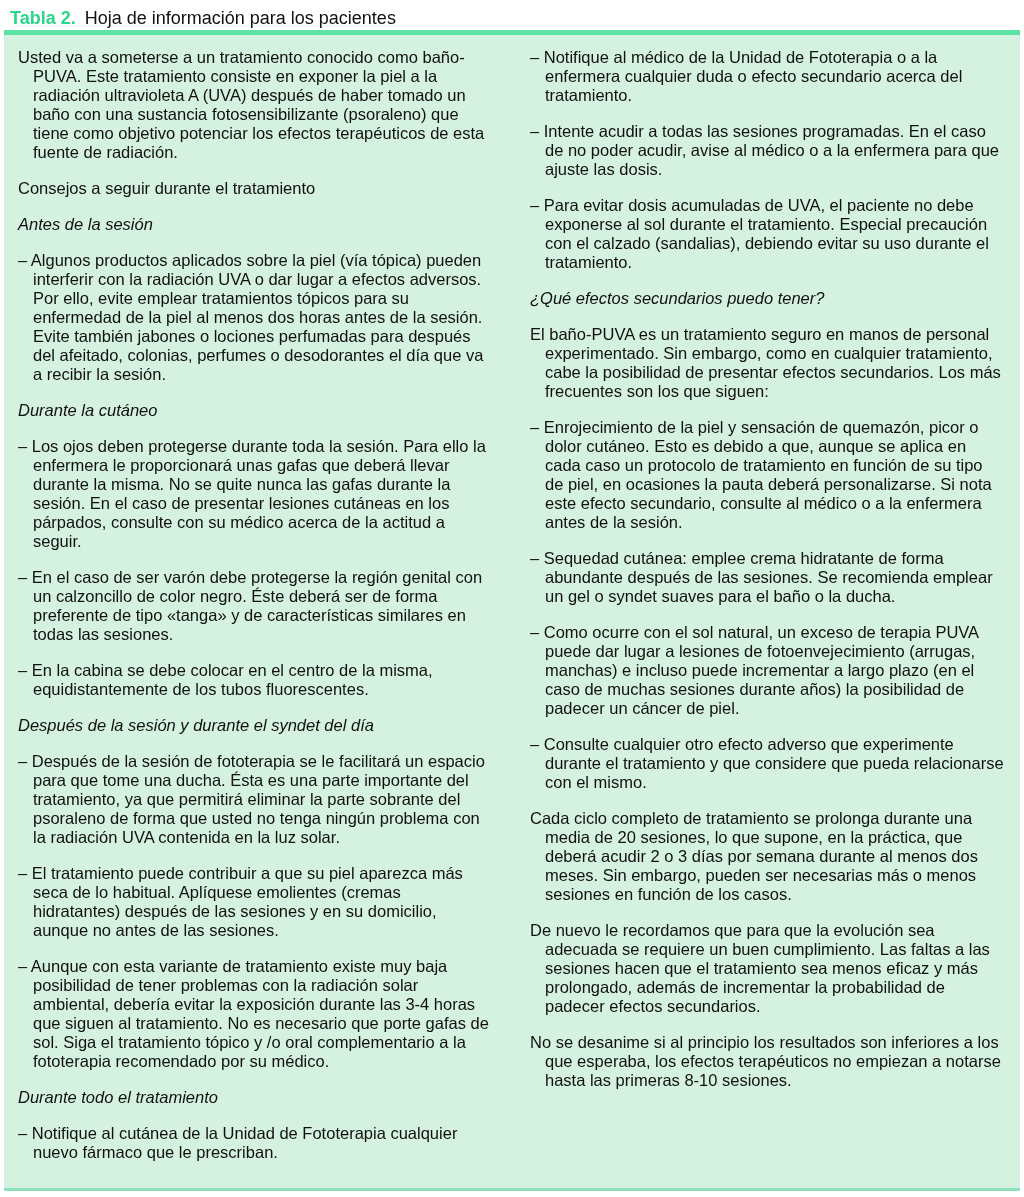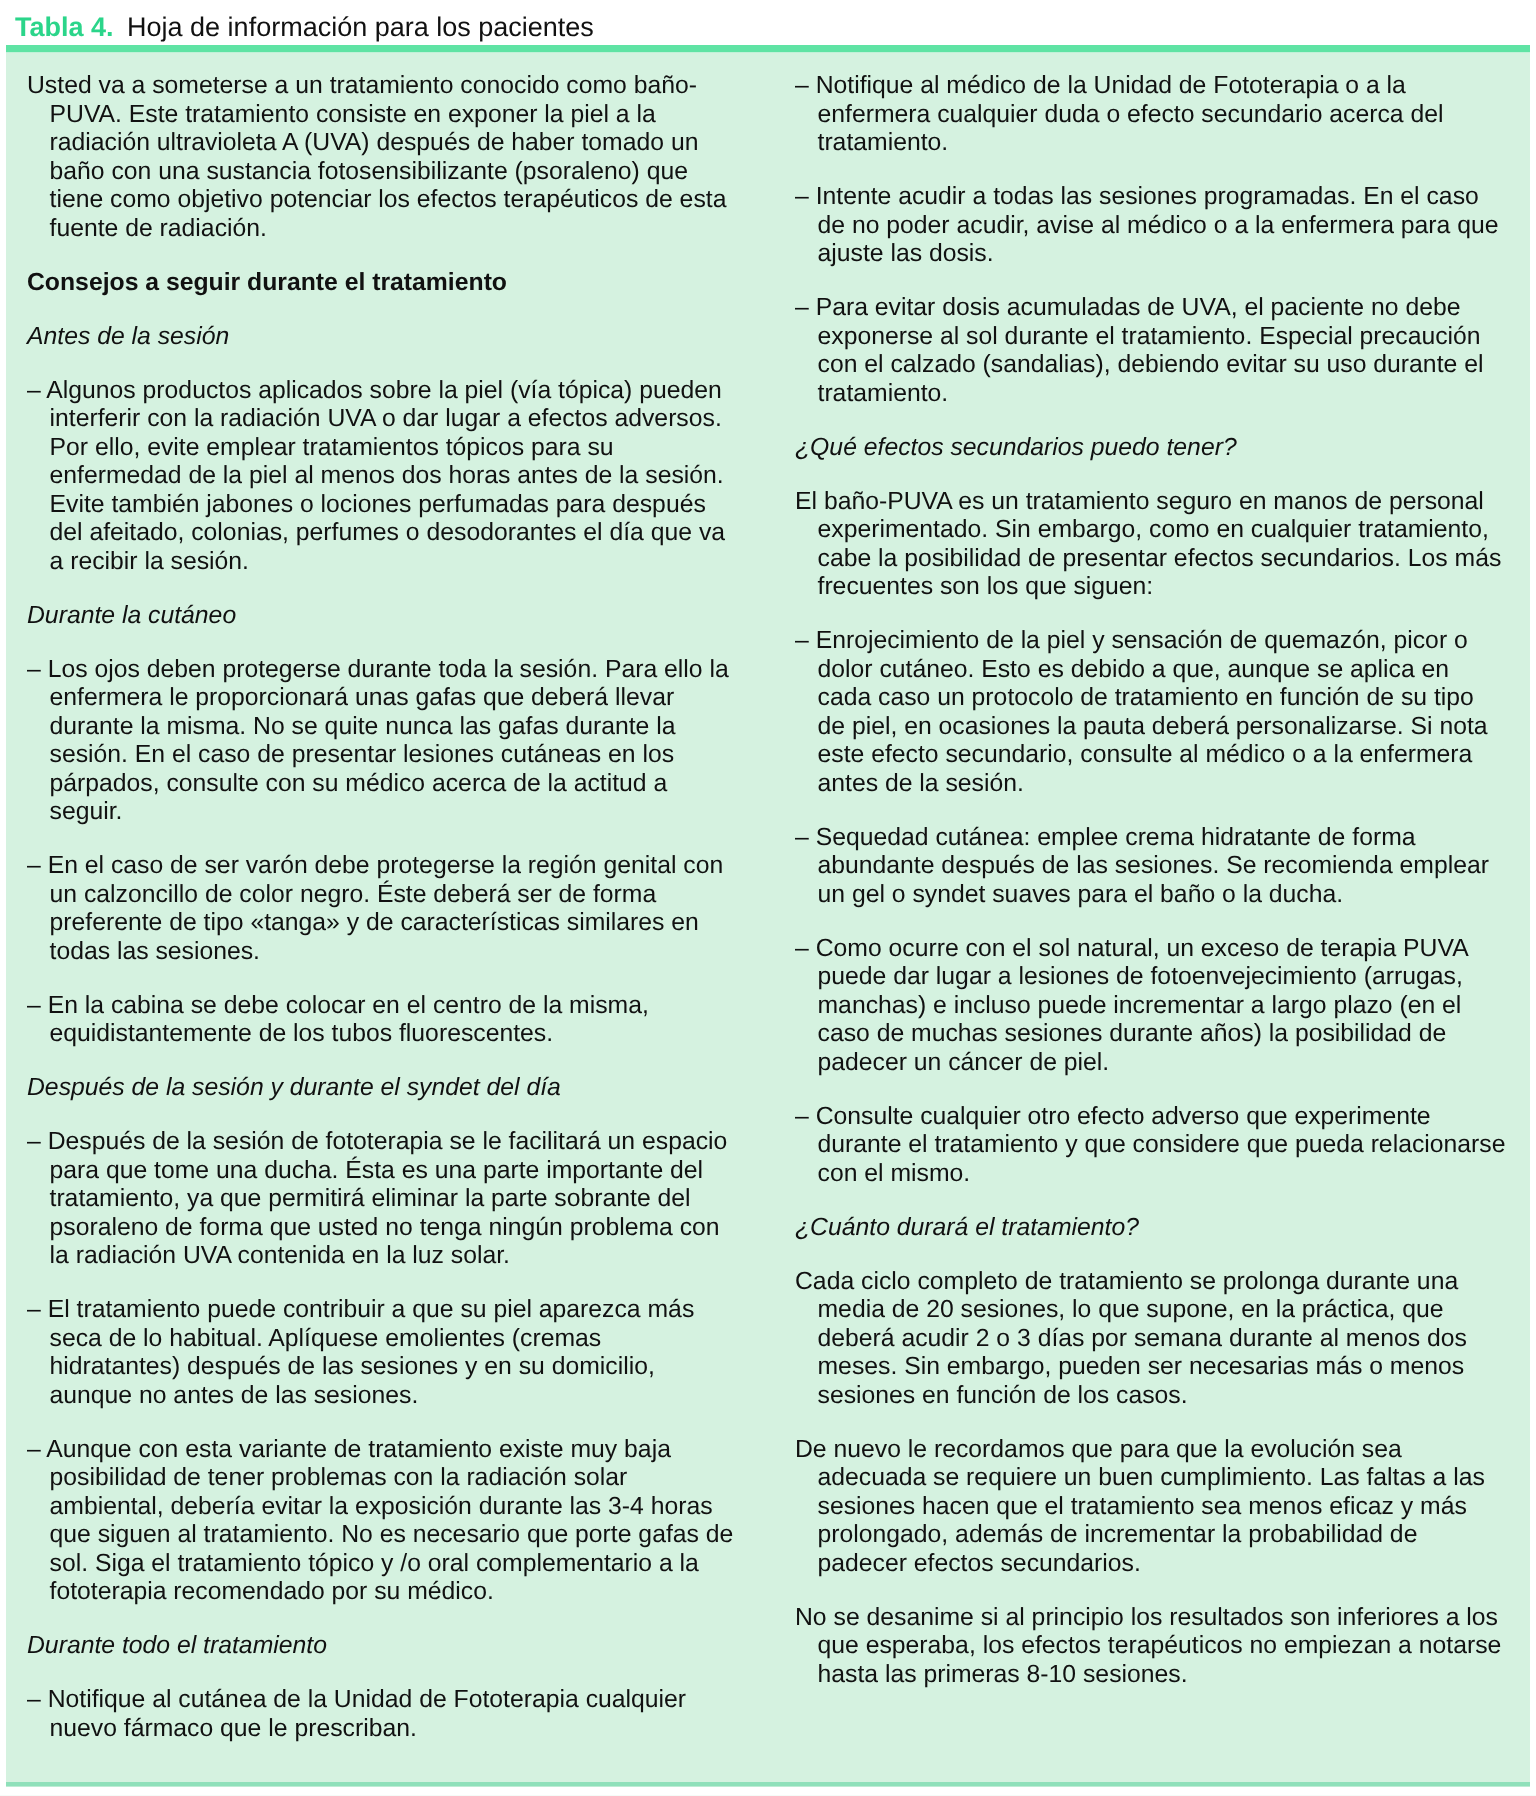--- a/index.html
+++ b/index.html
@@ -56,37 +56,37 @@
     flex: 0 0 474px;
     font-size: 16.5px;
     line-height: 19px;
   }
   .block {
     margin: 0 0 17px 0;
     padding-left: 15px;
     text-indent: -15px;
   }
   .block.heading {
-    font-weight: bold;
+    font-weight: normal;
     padding-left: 0;
     text-indent: 0;
     margin-top: 14px;
   }
   .block.subheading {
     font-style: italic;
     padding-left: 0;
     text-indent: 0;
   }
 </style>
 </head>
 <body style="color: rgb(17, 17, 17);">
 
 <div class="page">
   <div class="header">
-    <span class="caption-label">Tabla 4.</span><span class="caption-text">Hoja de información para los pacientes</span>
+    <span class="caption-label">Tabla 2.</span><span class="caption-text">Hoja de información para los pacientes</span>
   </div>
   <div class="bar"></div>
   <div class="panel">
     <div class="col" id="col-left">
         <div class="block paragraph">Usted va a someterse a un tratamiento conocido como baño-PUVA. Este tratamiento consiste en exponer la piel a la radiación ultravioleta A (UVA) después de haber tomado un baño con una sustancia fotosensibilizante (psoraleno) que tiene como objetivo potenciar los efectos terapéuticos de esta fuente de radiación.</div>
         <div class="block heading">Consejos a seguir durante el tratamiento</div>
         <div class="block subheading">Antes de la sesión</div>
         <div class="block bullet">– Algunos productos aplicados sobre la piel (vía tópica) pueden interferir con la radiación UVA o dar lugar a efectos adversos. Por ello, evite emplear tratamientos tópicos para su enfermedad de la piel al menos dos horas antes de la sesión. Evite también jabones o lociones perfumadas para después del afeitado, colonias, perfumes o desodorantes el día que va a recibir la sesión.</div>
         <div class="block subheading">Durante la cutáneo</div>
         <div class="block bullet">– Los ojos deben protegerse durante toda la sesión. Para ello la enfermera le proporcionará unas gafas que deberá llevar durante la misma. No se quite nunca las gafas durante la sesión. En el caso de presentar lesiones cutáneas en los párpados, consulte con su médico acerca de la actitud a seguir.</div>
@@ -102,19 +102,18 @@
     <div class="col" id="col-right">
         <div class="block bullet">– Notifique al médico de la Unidad de Fototerapia o a la enfermera cualquier duda o efecto secundario acerca del tratamiento.</div>
         <div class="block bullet">– Intente acudir a todas las sesiones programadas. En el caso de no poder acudir, avise al médico o a la enfermera para que ajuste las dosis.</div>
         <div class="block bullet">– Para evitar dosis acumuladas de UVA, el paciente no debe exponerse al sol durante el tratamiento. Especial precaución con el calzado (sandalias), debiendo evitar su uso durante el tratamiento.</div>
         <div class="block subheading">¿Qué efectos secundarios puedo tener?</div>
         <div class="block paragraph">El baño-PUVA es un tratamiento seguro en manos de personal experimentado. Sin embargo, como en cualquier tratamiento, cabe la posibilidad de presentar efectos secundarios. Los más frecuentes son los que siguen:</div>
         <div class="block bullet">– Enrojecimiento de la piel y sensación de quemazón, picor o dolor cutáneo. Esto es debido a que, aunque se aplica en cada caso un protocolo de tratamiento en función de su tipo de piel, en ocasiones la pauta deberá personalizarse. Si nota este efecto secundario, consulte al médico o a la enfermera antes de la sesión.</div>
         <div class="block bullet">– Sequedad cutánea: emplee crema hidratante de forma abundante después de las sesiones. Se recomienda emplear un gel o syndet suaves para el baño o la ducha.</div>
         <div class="block bullet">– Como ocurre con el sol natural, un exceso de terapia PUVA puede dar lugar a lesiones de fotoenvejecimiento (arrugas, manchas) e incluso puede incrementar a largo plazo (en el caso de muchas sesiones durante años) la posibilidad de padecer un cáncer de piel.</div>
         <div class="block bullet">– Consulte cualquier otro efecto adverso que experimente durante el tratamiento y que considere que pueda relacionarse con el mismo.</div>
-        <div class="block subheading">¿Cuánto durará el tratamiento?</div>
         <div class="block paragraph">Cada ciclo completo de tratamiento se prolonga durante una media de 20 sesiones, lo que supone, en la práctica, que deberá acudir 2 o 3 días por semana durante al menos dos meses. Sin embargo, pueden ser necesarias más o menos sesiones en función de los casos.</div>
         <div class="block paragraph">De nuevo le recordamos que para que la evolución sea adecuada se requiere un buen cumplimiento. Las faltas a las sesiones hacen que el tratamiento sea menos eficaz y más prolongado, además de incrementar la probabilidad de padecer efectos secundarios.</div>
         <div class="block paragraph">No se desanime si al principio los resultados son inferiores a los que esperaba, los efectos terapéuticos no empiezan a notarse hasta las primeras 8-10 sesiones.</div>
       </div>
   </div>
 </div>
 
 </body></html>

